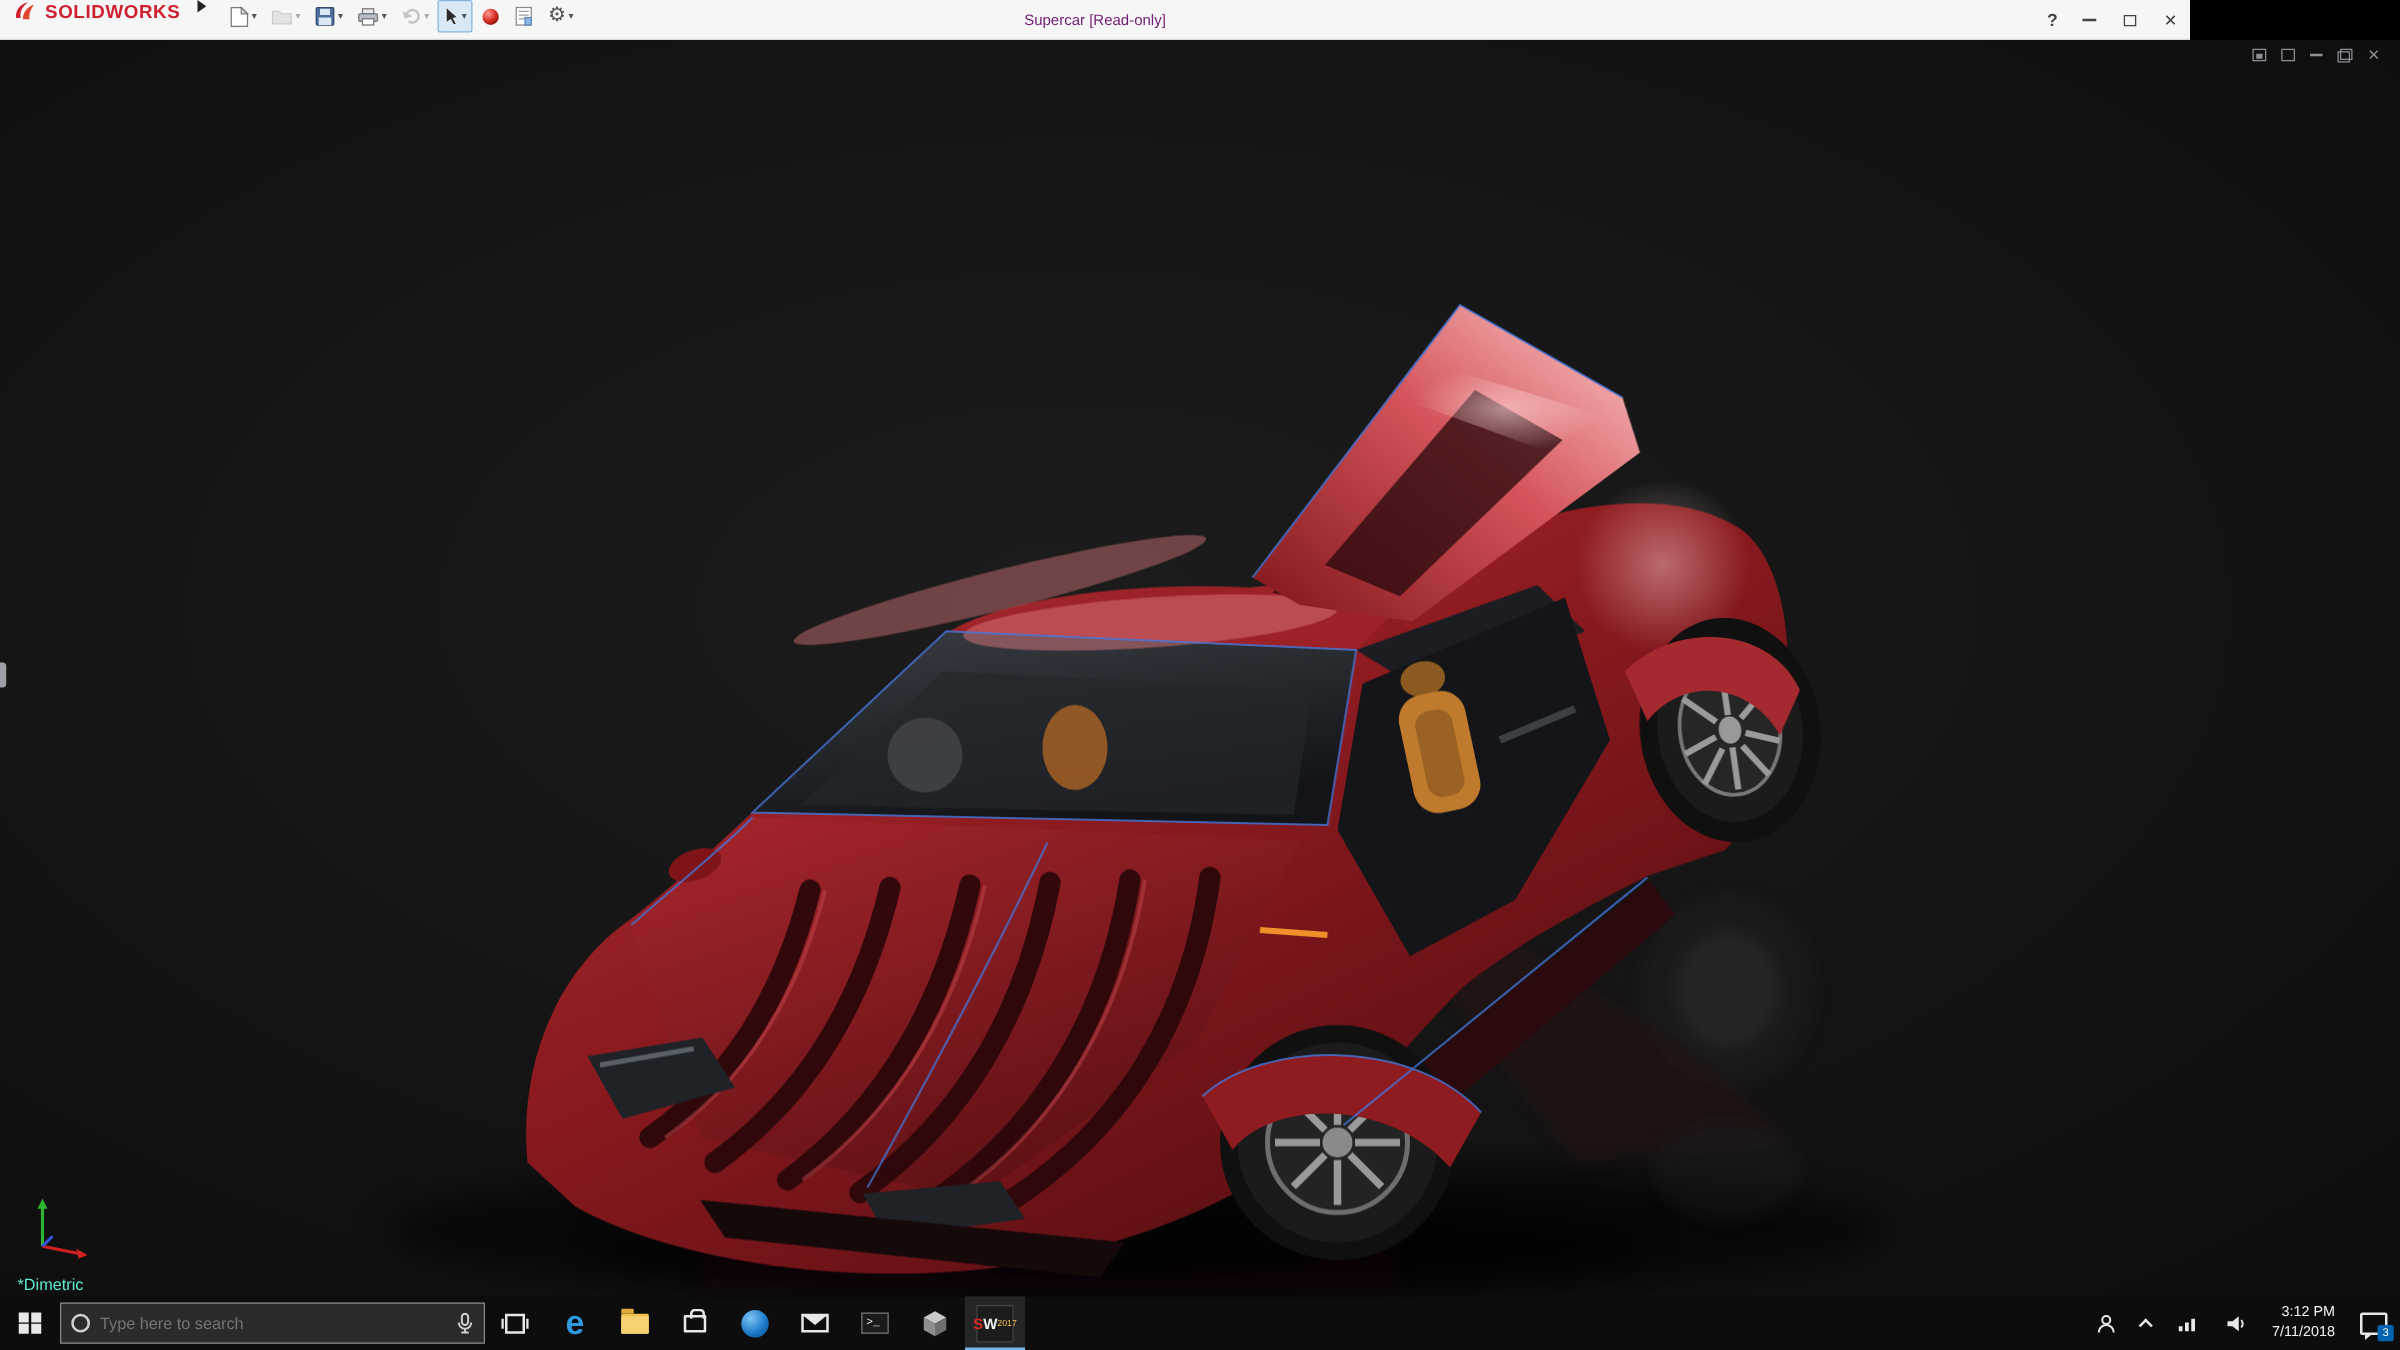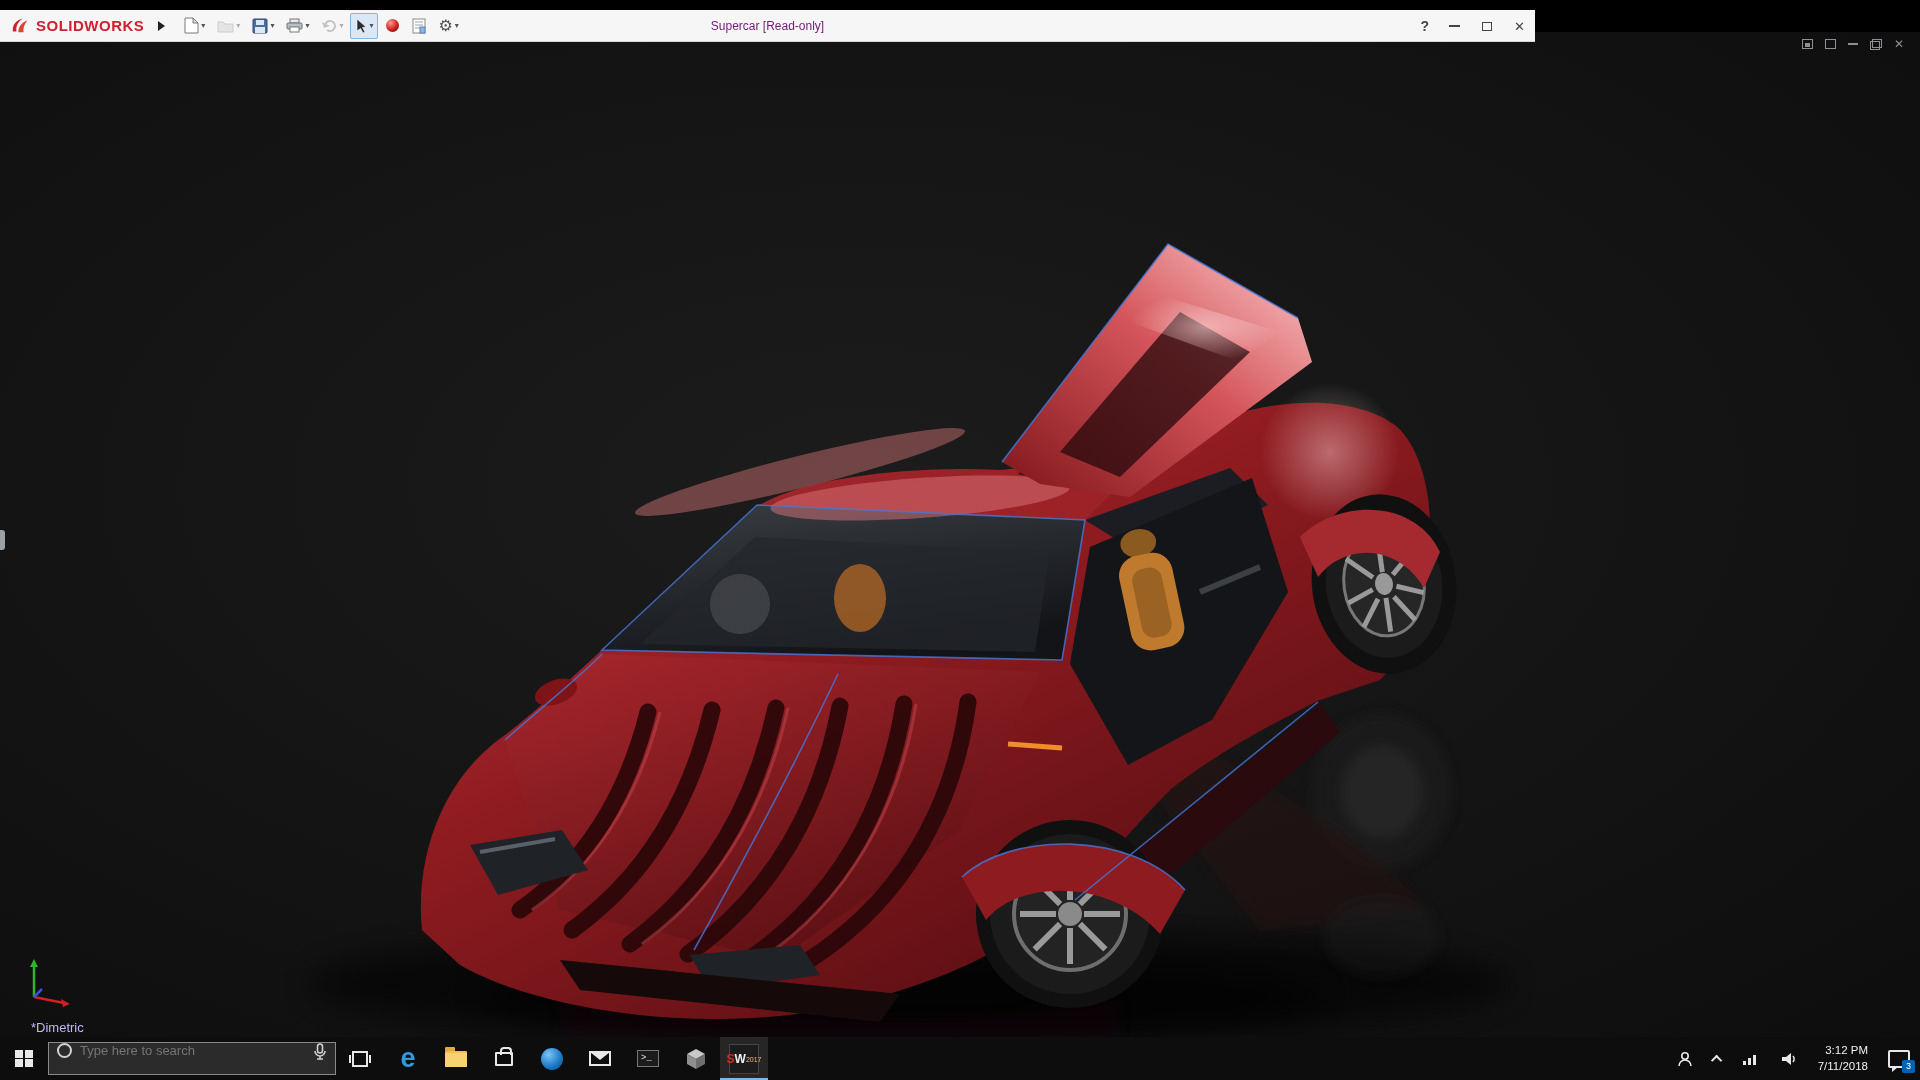--- a/index.html
+++ b/index.html
@@ -1,23 +1,23 @@
 <!DOCTYPE html>
 <html><head>
 <meta charset="utf-8">
 <style>
   * { margin:0; padding:0; box-sizing:border-box; }
   html,body { width:1920px; height:1080px; overflow:hidden; background:#000;
               font-family:"Liberation Sans", sans-serif; }
   .screen { position:relative; width:1920px; height:1080px; }
 
   
-  .titlebar { position:absolute; top:0; left:0; width:1535px; height:32px;
+  .titlebar { position:absolute; top:0; left:0; width:1752px; height:32px;
               background:#f6f6f6; border-bottom:1px solid #d8d8d8;
-              display:flex; align-items:center; z-index:30;margin-top:10px; }
+              display:flex; align-items:flex-start; z-index:30; }
   .brand { display:flex; align-items:center; gap:4px; padding:0 8px 0 10px; }
   .brand-mark { width:22px; height:18px; }
   .brand-name { color:#cf2030; font-weight:bold; font-size:15px; letter-spacing:.5px; }
   .flyout { width:0; height:0; border-left:7px solid #222; border-top:5px solid transparent;
             border-bottom:5px solid transparent; margin:0 14px 0 6px; cursor:pointer; }
   .tb-group { display:flex; align-items:center; gap:2px; }
   .tb-btn { display:inline-flex; align-items:center; gap:2px; height:26px; padding:0 4px;
             border:1px solid transparent; border-radius:2px; cursor:pointer; }
   .tb-btn.selected { background:#d9e8f7; border-color:#86b3dc; }
   .tb-btn.disabled { opacity:.45; }
@@ -46,31 +46,31 @@
   .cc-dash { width:10px; height:2px; background:#8d9196; }
   .cc-restore { position:relative; width:12px; height:11px; }
   .cc-restore::before { content:""; position:absolute; left:0; bottom:0; width:8px; height:7px;
                         border:1.5px solid #8d9196; }
   .cc-restore::after { content:""; position:absolute; right:0; top:0; width:8px; height:7px;
                        border:1.5px solid #8d9196; }
   .cc-close { font-size:12px; line-height:1; color:#8d9196; }
   .edge-handle { position:absolute; left:0; top:498px; width:5px; height:20px;
                  background:#9aa0a6; border-radius:0 3px 3px 0; cursor:pointer; z-index:5; }
   .triad { position:absolute; left:20px; bottom:28px; z-index:4; }
-  .orient-label { position:absolute; left:14px; bottom:2px; color:#c4b5fd; font-size:13px;
-                  z-index:4;margin-left:17px; }
+  .orient-label { position:absolute; left:14px; bottom:2px; color:#5eead4; font-size:13px;
+                  z-index:4; }
 
   
   .taskbar { position:absolute; left:0; bottom:0; width:1920px; height:43px; background:#0d0d0d;
              display:flex; align-items:stretch; z-index:40; }
   .tb-start { width:48px; display:flex; align-items:center; justify-content:center; cursor:pointer; }
   .win-logo { display:grid; grid-template-columns:8px 8px; grid-template-rows:8px 8px; gap:1.5px; }
   .win-logo span { background:#e8e8e8; }
-  .search-box { width:288px; margin:5px 0; background:#2b2b2b; border:1px solid #8a8a8a;
-                display:flex; align-items:flex-start; padding:0 8px; gap:8px; }
+  .search-box { width:340px; margin:5px 0; background:#2b2b2b; border:1px solid #8a8a8a;
+                display:flex; align-items:center; padding:0 8px; gap:8px; }
   .cortana-ring { width:15px; height:15px; border:2px solid #d0d0d0; border-radius:50%; }
   .search-box input { flex:1; background:transparent; border:none; outline:none;
                       color:#cfcfcf; font-size:13px; font-family:"Liberation Sans",sans-serif; }
   .task-icons { display:flex; align-items:stretch; }
   .task-icon { width:48px; display:flex; align-items:center; justify-content:center;
                cursor:pointer; position:relative; }
   .task-icon.active { background:#262626; box-shadow:inset 0 -2px 0 #76b9ed; }
   .edge-e { color:#2f9ae0; font-size:27px; font-weight:bold; line-height:1; }
   .folder { position:relative; width:22px; height:16px; background:#f2c14d; border-radius:1px; }
   .folder::before { content:""; position:absolute; top:-4px; left:0; width:10px; height:4px;

